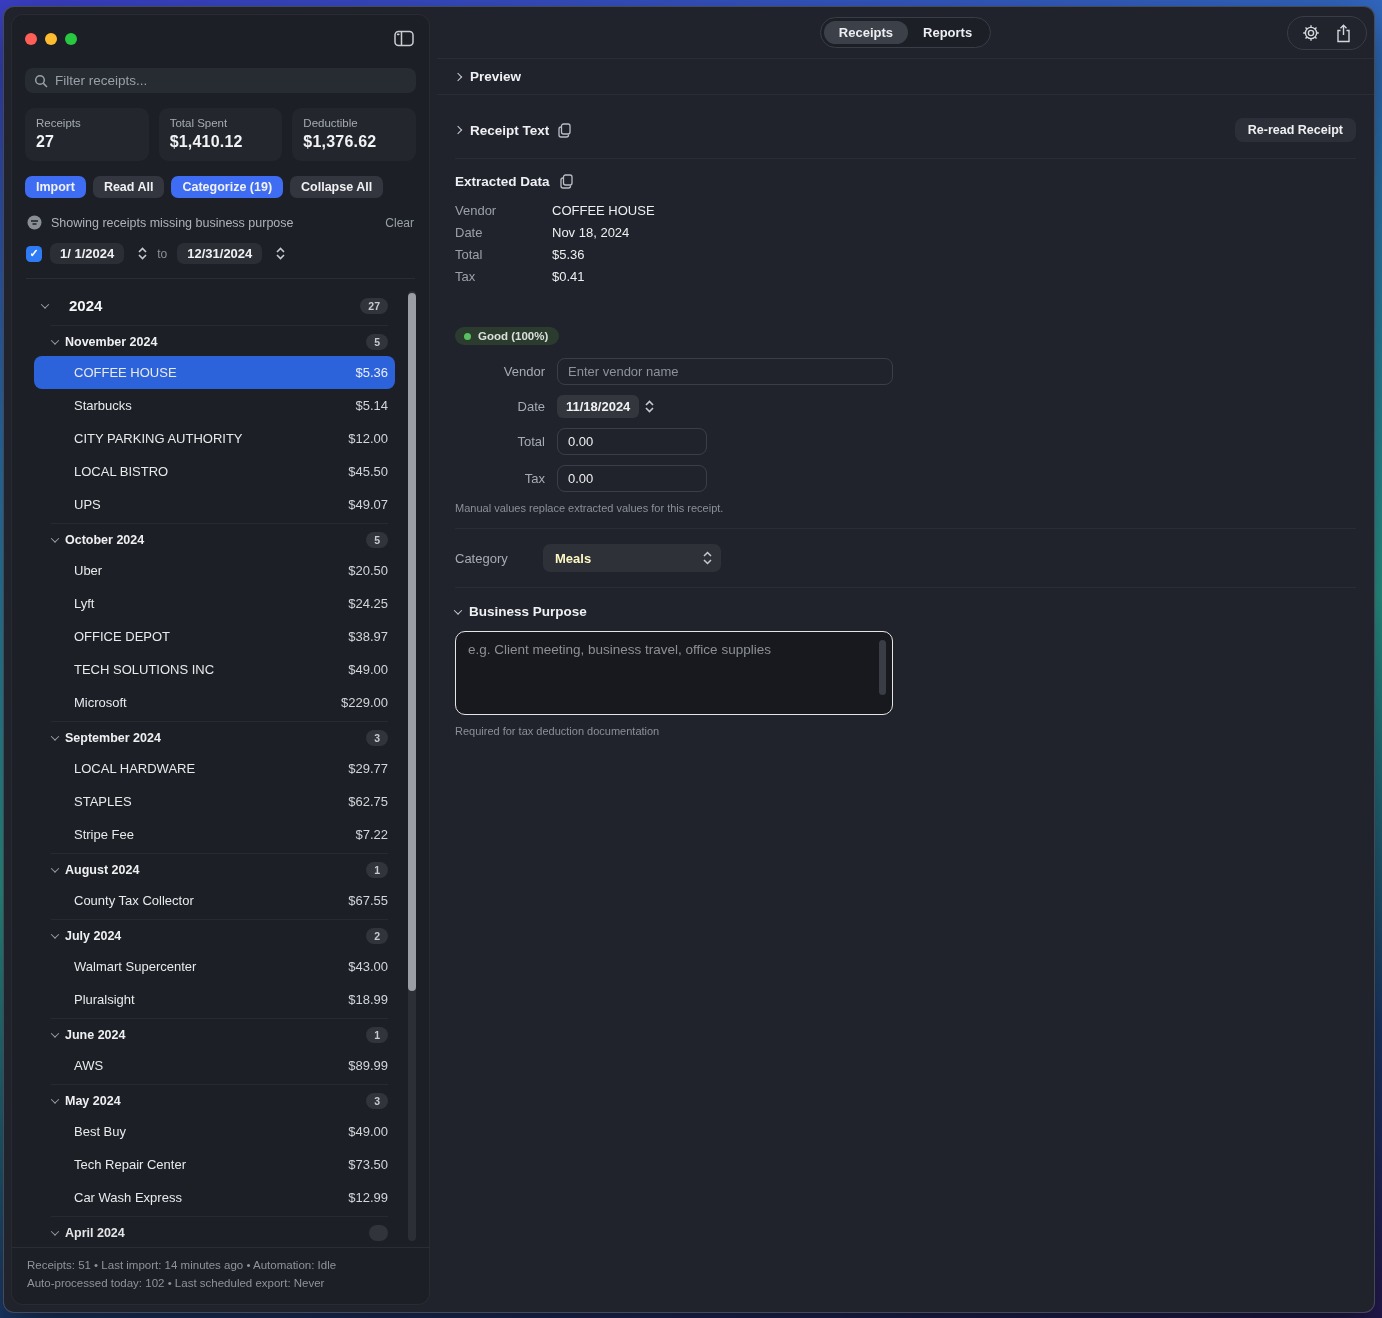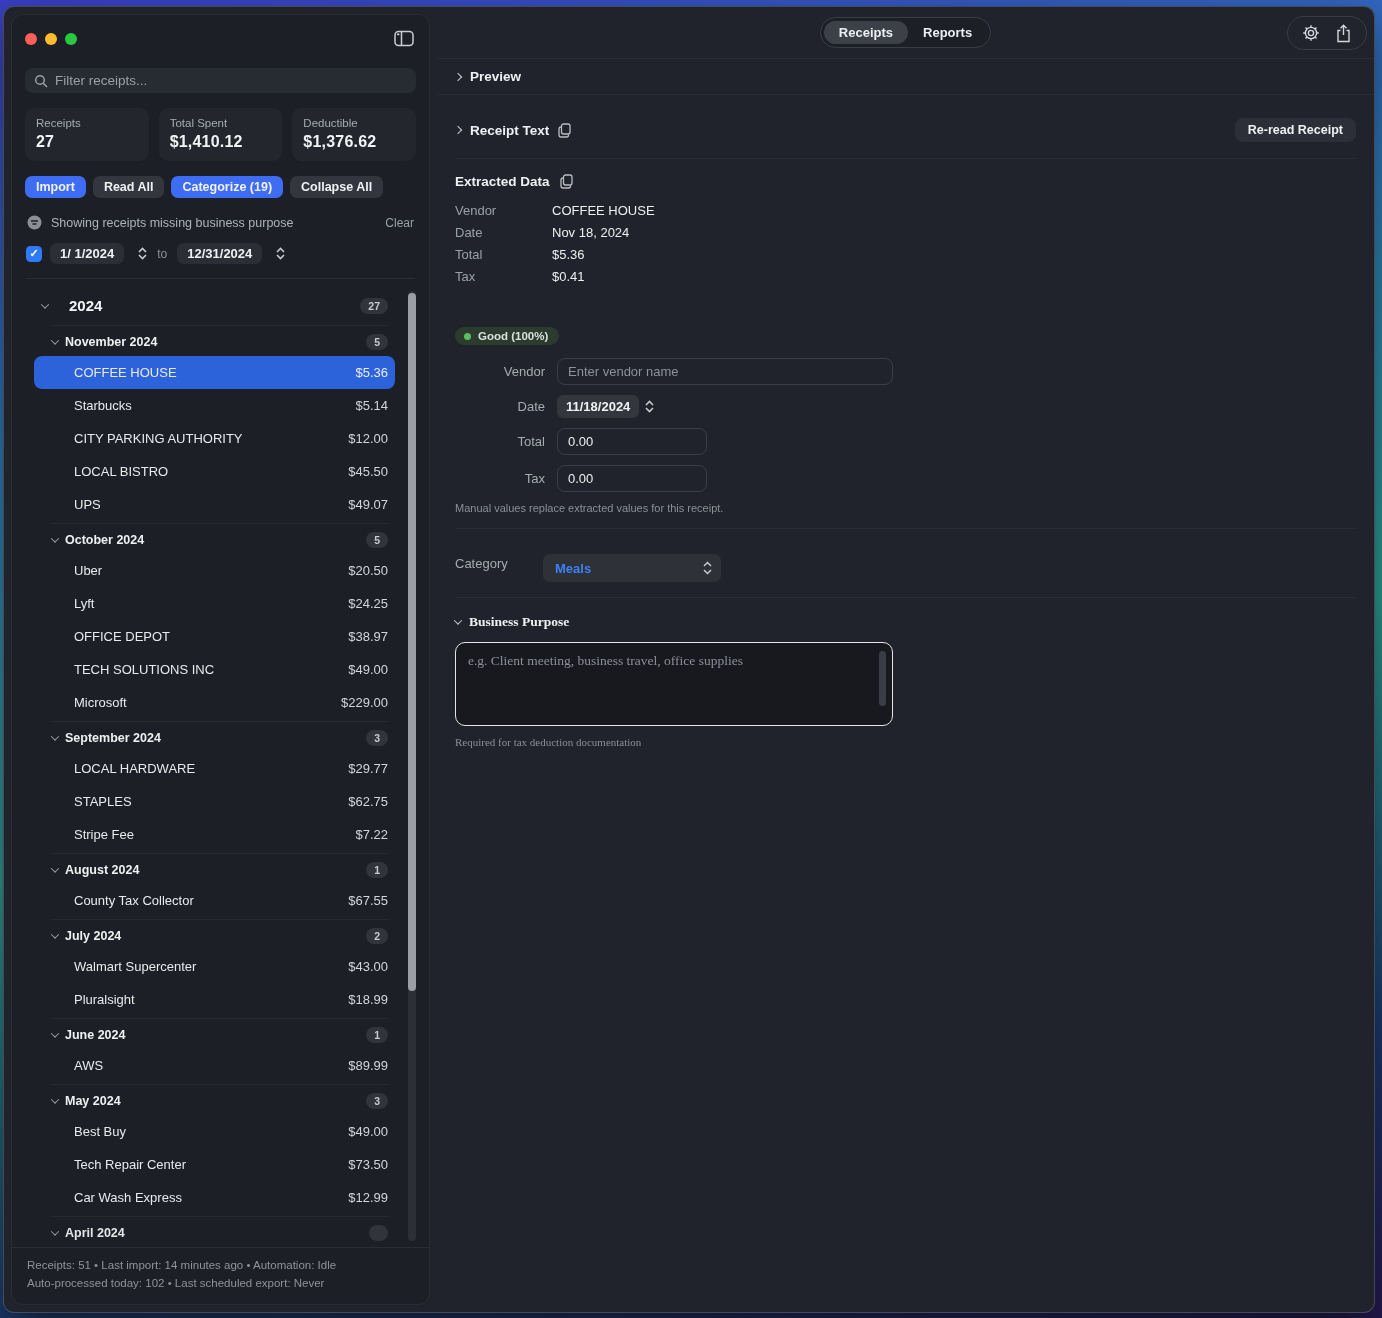--- a/index.html
+++ b/index.html
@@ -122,24 +122,24 @@
   .tinput::placeholder { color:#8d929a; }
   .tinput.vendor { width:336px; }
   .tinput.money { width:150px; }
   .mdate { background:#33363d; border-radius:6px; padding:4px 9px; font-size:13px; font-weight:700; color:#f0f1f3; }
   .stepper { display:flex; flex-direction:column; align-items:center; margin-left:6px; color:#c6cad0; gap:1px; }
   .mfoot { font-size:11px; color:#8b8f97; margin-top:4px; }
   .cat-row { display:flex; align-items:center; padding:15px 18px; }
   .cat-label { width:88px; color:#a6abb2; font-size:13px; }
   .select {
     width:178px; background:#2e3138; border-radius:7px; height:28px; display:flex; align-items:center;
-    padding:0 9px 0 12px; font-size:13px; font-weight:600; color:#3b82f6;margin-top:10px;
+    padding:0 9px 0 12px; font-size:13px; font-weight:600; color:#fef9c3;
   }
   .select .updown { margin-left:auto; color:#c6cad0; display:flex; }
-  .biz { padding:16px 18px 0 18px;font-family:Liberation Serif, serif; }
+  .biz { padding:16px 18px 0 18px; }
   .biz-title { display:flex; align-items:center; gap:8px; }
   .ta-wrap { position:relative; margin-top:12px; width:438px; }
   textarea.biz-ta {
     width:438px; height:84px; background:#17191e; border:1px solid #e5e5e5; border-radius:10px;
     resize:none; color:#edeff1; font-family:inherit; font-size:13.5px; padding:10px 20px 10px 12px; outline:none;
   }
   textarea.biz-ta::placeholder { color:#8c9096; }
   .ta-thumb { position:absolute; right:7px; top:9px; width:7px; height:55px; border-radius:4px; background:#3a3d45; }
   .biz-foot { font-size:11px; color:#8b8f97; margin-top:6px; }
   svg { display:block; }

